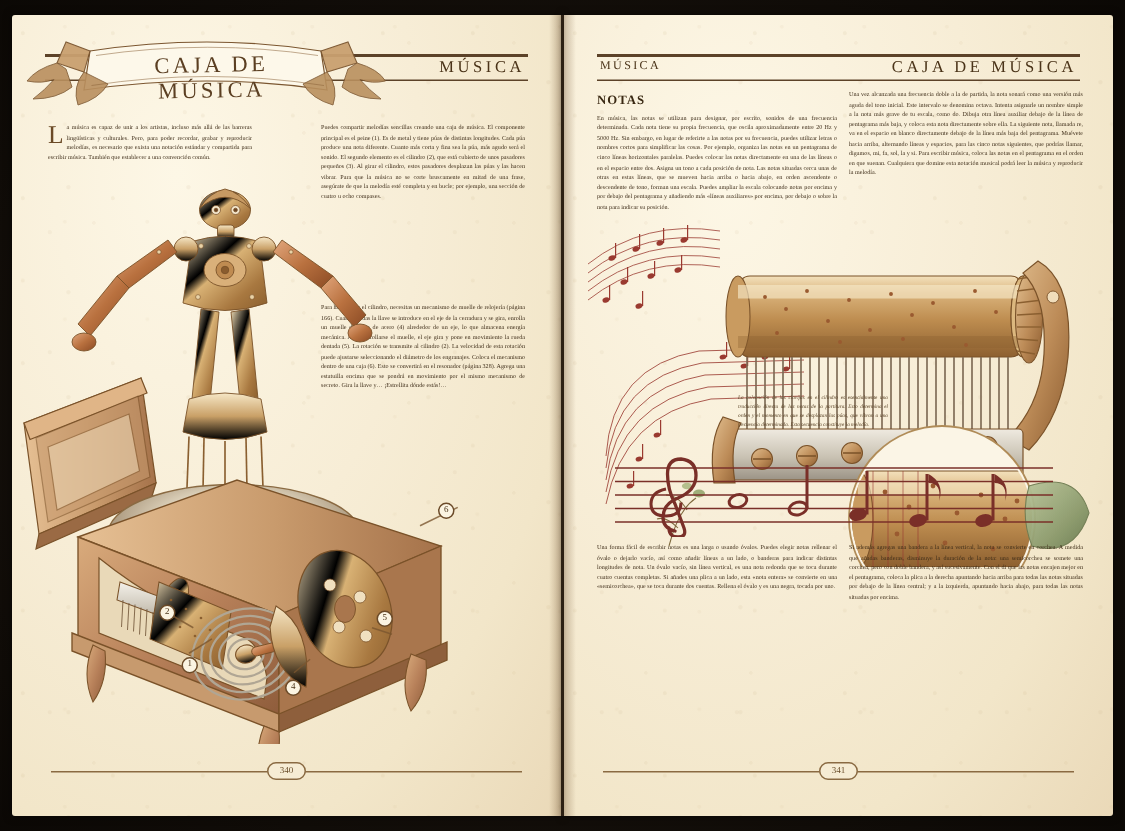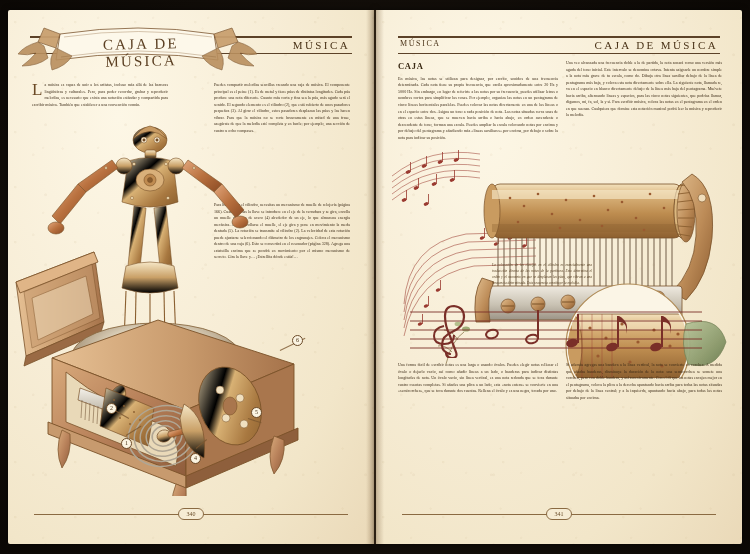--- a/index.html
+++ b/index.html
@@ -395,21 +395,21 @@
     <div class="runhead">
       <div class="rules">
         <div class="rule-a"></div>
         <div class="rule-b"></div>
       </div>
       <div class="label l">MÚSICA</div>
       <div class="label r">CAJA DE MÚSICA</div>
     </div>
 
     <div class="col" style="left:22px; top:50px; width:160px;">
-      <div class="sec-head">CAJA</div>
+      <div class="sec-head">NOTAS</div>
       <p>En música, las notas se utilizan para designar, por escrito, sonidos de una frecuencia determinada. Cada nota tiene su propia frecuencia, que oscila aproximadamente entre 20 Hz y 5000 Hz. Sin embargo, en lugar de referirte a las notas por su frecuencia, puedes utilizar letras o nombres cortos para simplificar las cosas. Por ejemplo, organiza las notas en un pentagrama de cinco líneas horizontales paralelas. Puedes colocar las notas directamente en una de las líneas o en el espacio entre dos. Asigna un tono a cada posición de nota. Las notas situadas cerca unas de otras en estas líneas, que se mueven hacia arriba o hacia abajo, en orden ascendente o descendente de tono, forman una escala. Puedes ampliar la escala colocando notas por encima y por debajo del pentagrama y añadiendo más «líneas auxiliares» por encima, por debajo o sobre la nota para indicar su posición.</p>
     </div>
 
     <div class="col" style="left:190px; top:50px; width:156px;">
       <p>Una vez alcanzada una frecuencia doble a la de partida, la nota sonará como una versión más aguda del tono inicial. Este intervalo se denomina octava. Intenta asignarle un nombre simple a la nota más grave de tu escala, como do. Dibuja otra línea auxiliar debajo de la línea de pentagrama más baja, y coloca esta nota directamente sobre ella. La siguiente nota, llamada re, va en el espacio en blanco directamente debajo de la línea más baja del pentagrama. Muévete hacia arriba, alternando líneas y espacios, para las cinco notas siguientes, que podrías llamar, digamos, mi, fa, sol, la y si. Para escribir música, coloca las notas en el pentagrama en el orden en que suenan. Cualquiera que domine esta notación musical podrá leer la música y reproducir la melodía.</p>
     </div>
 
     <div class="illus" style="left:10px; top:118px; width:346px; height:250px;">
       <svg width="346" height="250" viewBox="0 0 346 250">
         <defs>

